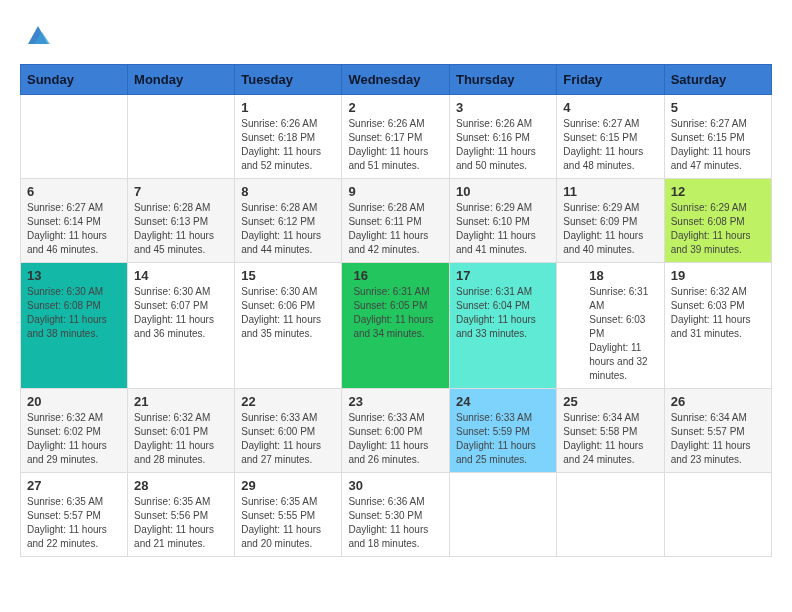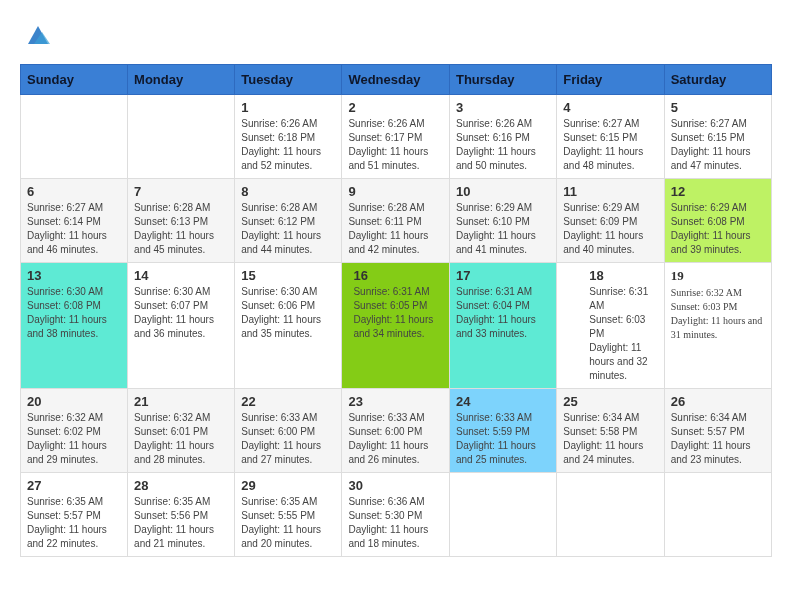--- a/index.html
+++ b/index.html
@@ -203,57 +203,57 @@
 Daylight: 11 hours and 40 minutes.</div>
         </td>
         <td style="background-color: #bef264;">
           <span class="day-number">12</span>
           <div class="day-info" style="white-space: pre-line;">Sunrise: 6:29 AM
 Sunset: 6:08 PM
 Daylight: 11 hours and 39 minutes.</div>
         </td>
       </tr>
       <tr>
-        <td style="background-color: #5eead4;">
+        <td style="background-color: #14b8a6;">
           <span class="day-number">13</span>
           <div class="day-info" style="white-space: pre-line;">Sunrise: 6:30 AM
 Sunset: 6:08 PM
 Daylight: 11 hours and 38 minutes.</div>
         </td>
         <td style="background-color: rgb(255, 255, 255);">
           <span class="day-number">14</span>
           <div class="day-info" style="white-space: pre-line;">Sunrise: 6:30 AM
 Sunset: 6:07 PM
 Daylight: 11 hours and 36 minutes.</div>
         </td>
         <td style="background-color: rgb(255, 255, 255);">
           <span class="day-number">15</span>
           <div class="day-info" style="white-space: pre-line;">Sunrise: 6:30 AM
 Sunset: 6:06 PM
 Daylight: 11 hours and 35 minutes.</div>
         </td>
-        <td style="background-color: #84cc16; padding-left: 11px;">
+        <td style="background-color: #22c55e; padding-left: 11px;">
           <span class="day-number">16</span>
           <div class="day-info" style="white-space: pre-line;">Sunrise: 6:31 AM
 Sunset: 6:05 PM
 Daylight: 11 hours and 34 minutes.</div>
         </td>
         <td style="background-color: #5eead4;">
           <span class="day-number">17</span>
           <div class="day-info" style="white-space: pre-line;">Sunrise: 6:31 AM
 Sunset: 6:04 PM
 Daylight: 11 hours and 33 minutes.</div>
         </td>
         <td style="background-color: rgb(255, 255, 255); padding-left: 32px;">
           <span class="day-number">18</span>
           <div class="day-info" style="white-space: pre-line;">Sunrise: 6:31 AM
 Sunset: 6:03 PM
 Daylight: 11 hours and 32 minutes.</div>
         </td>
-        <td style="background-color: rgb(255, 255, 255); font-family: Liberation Serif, serif;">
+        <td style="background-color: rgb(255, 255, 255);">
           <span class="day-number">19</span>
           <div class="day-info" style="white-space: pre-line;">Sunrise: 6:32 AM
 Sunset: 6:03 PM
 Daylight: 11 hours and 31 minutes.</div>
         </td>
       </tr>
       <tr>
         <td style="background-color: rgb(245, 245, 245);">
           <span class="day-number">20</span>
           <div class="day-info" style="white-space: pre-line;">Sunrise: 6:32 AM

